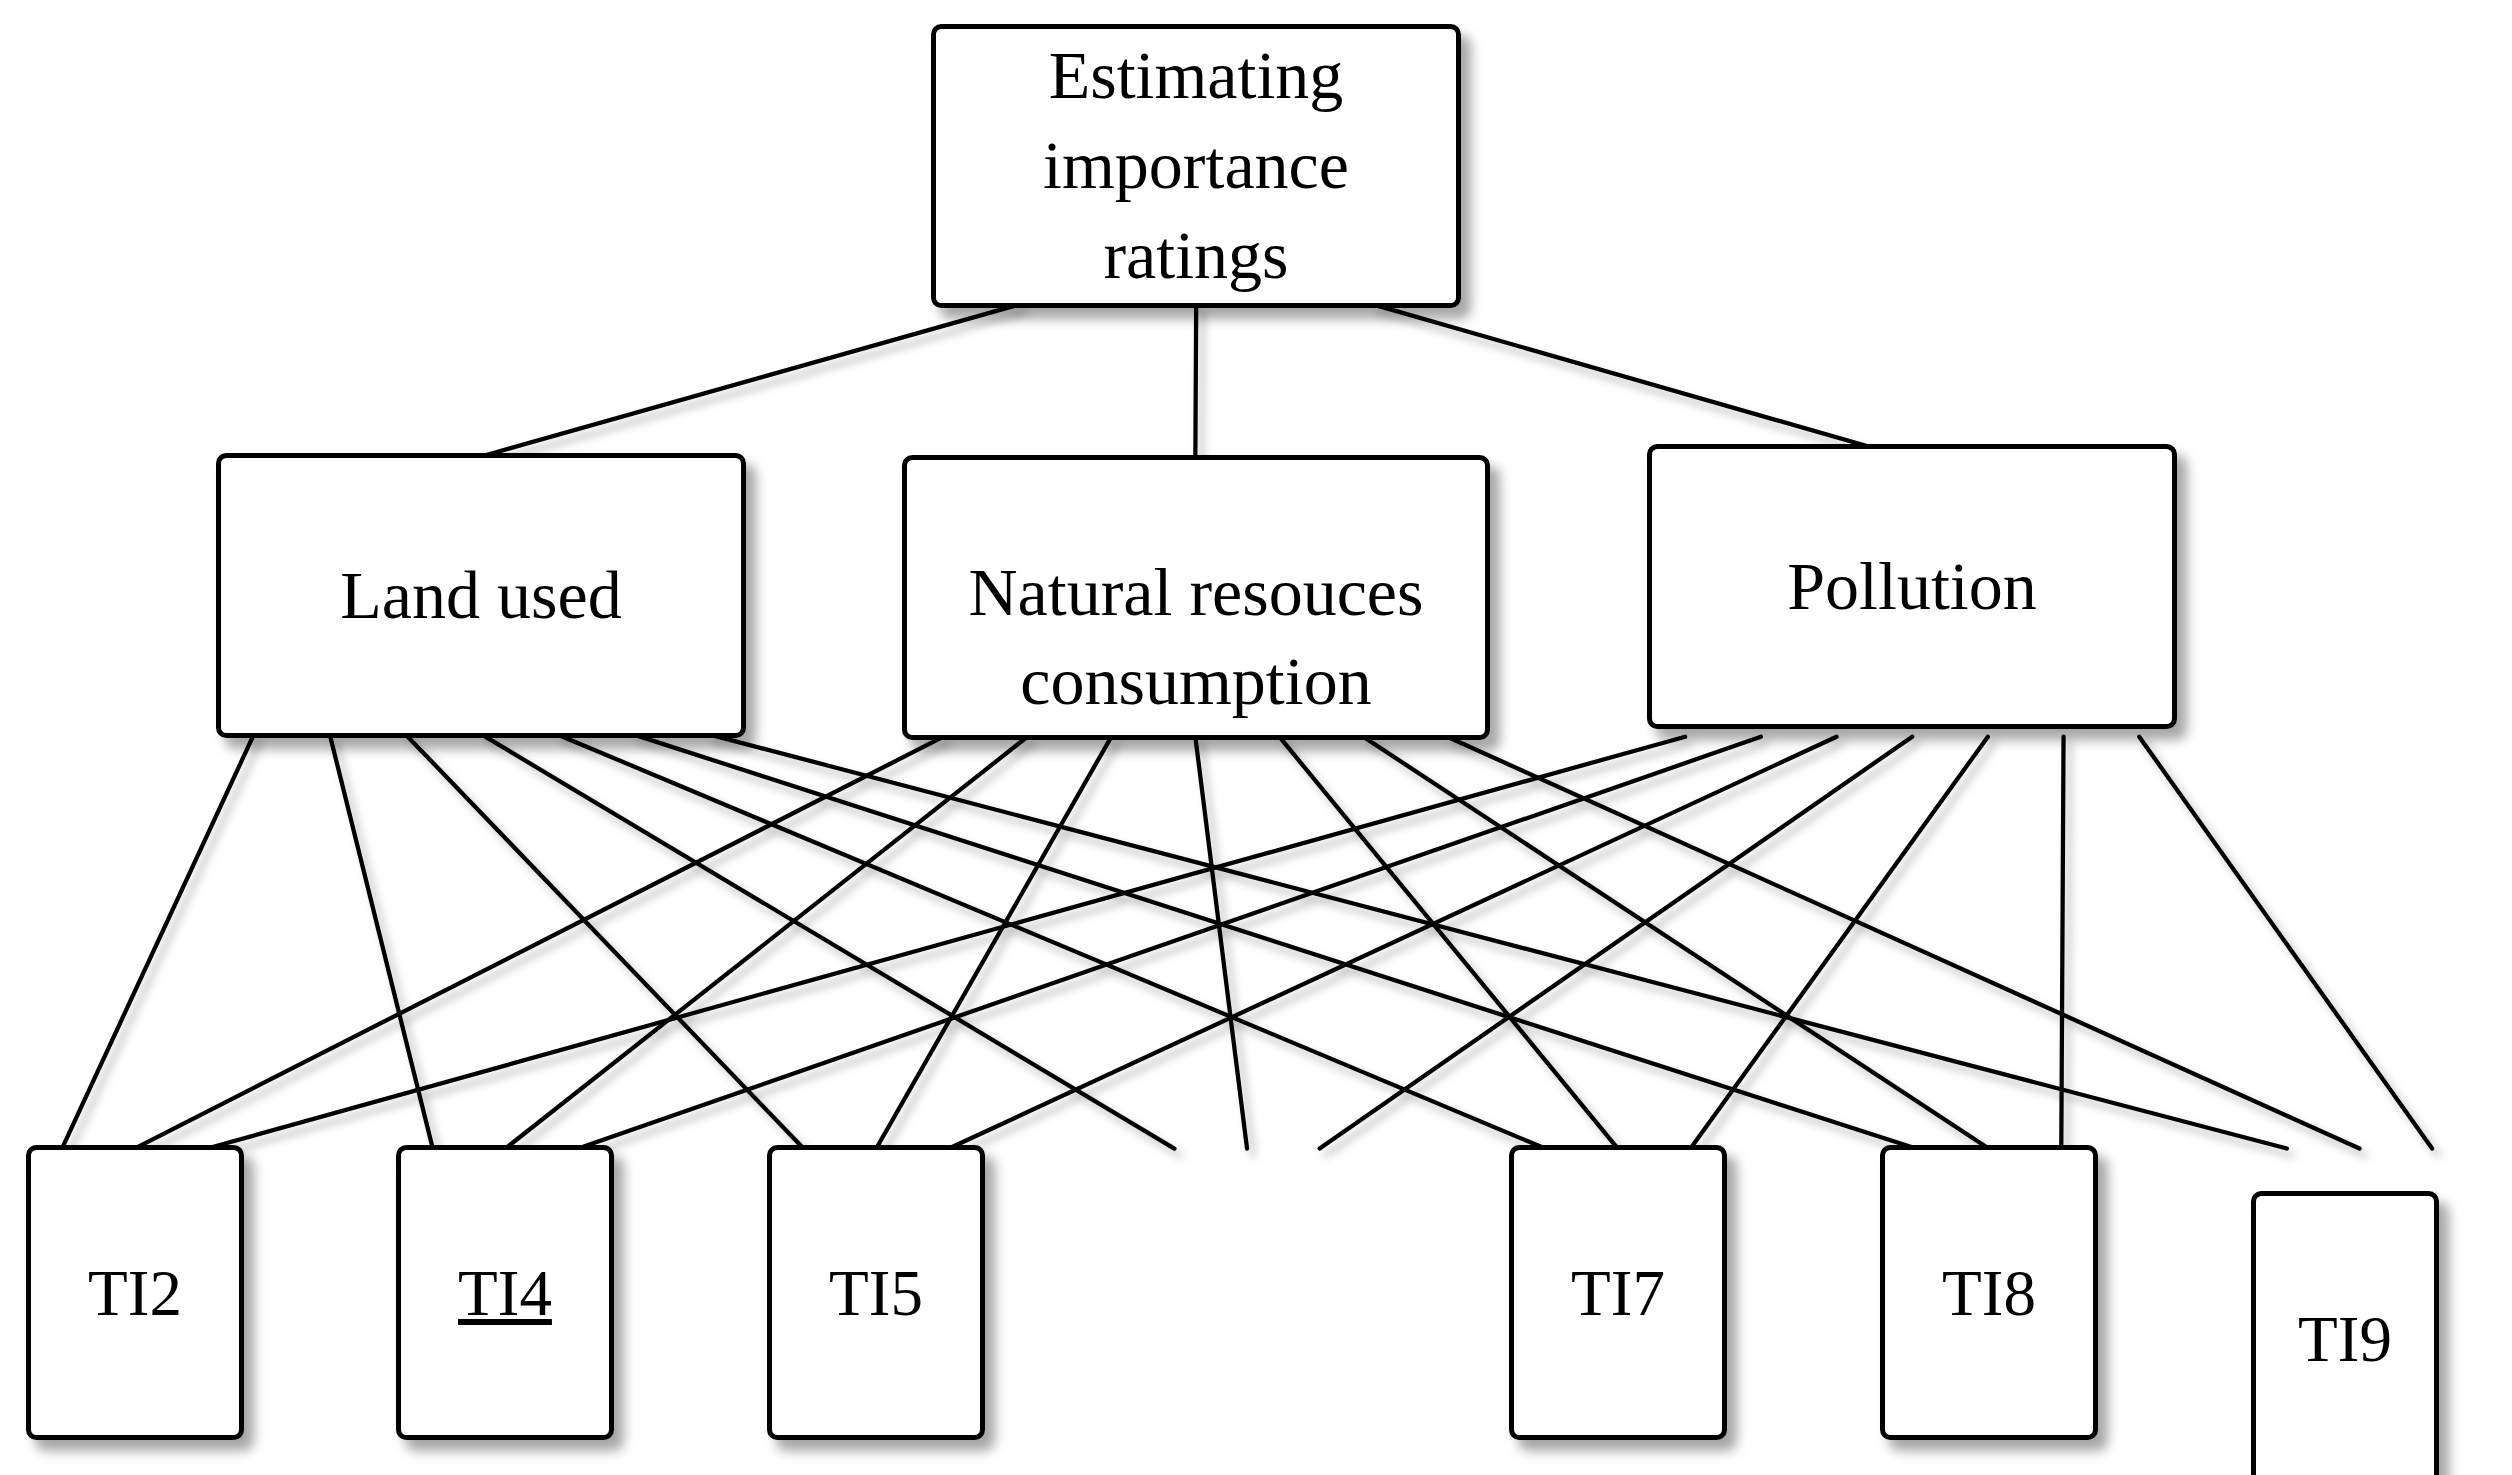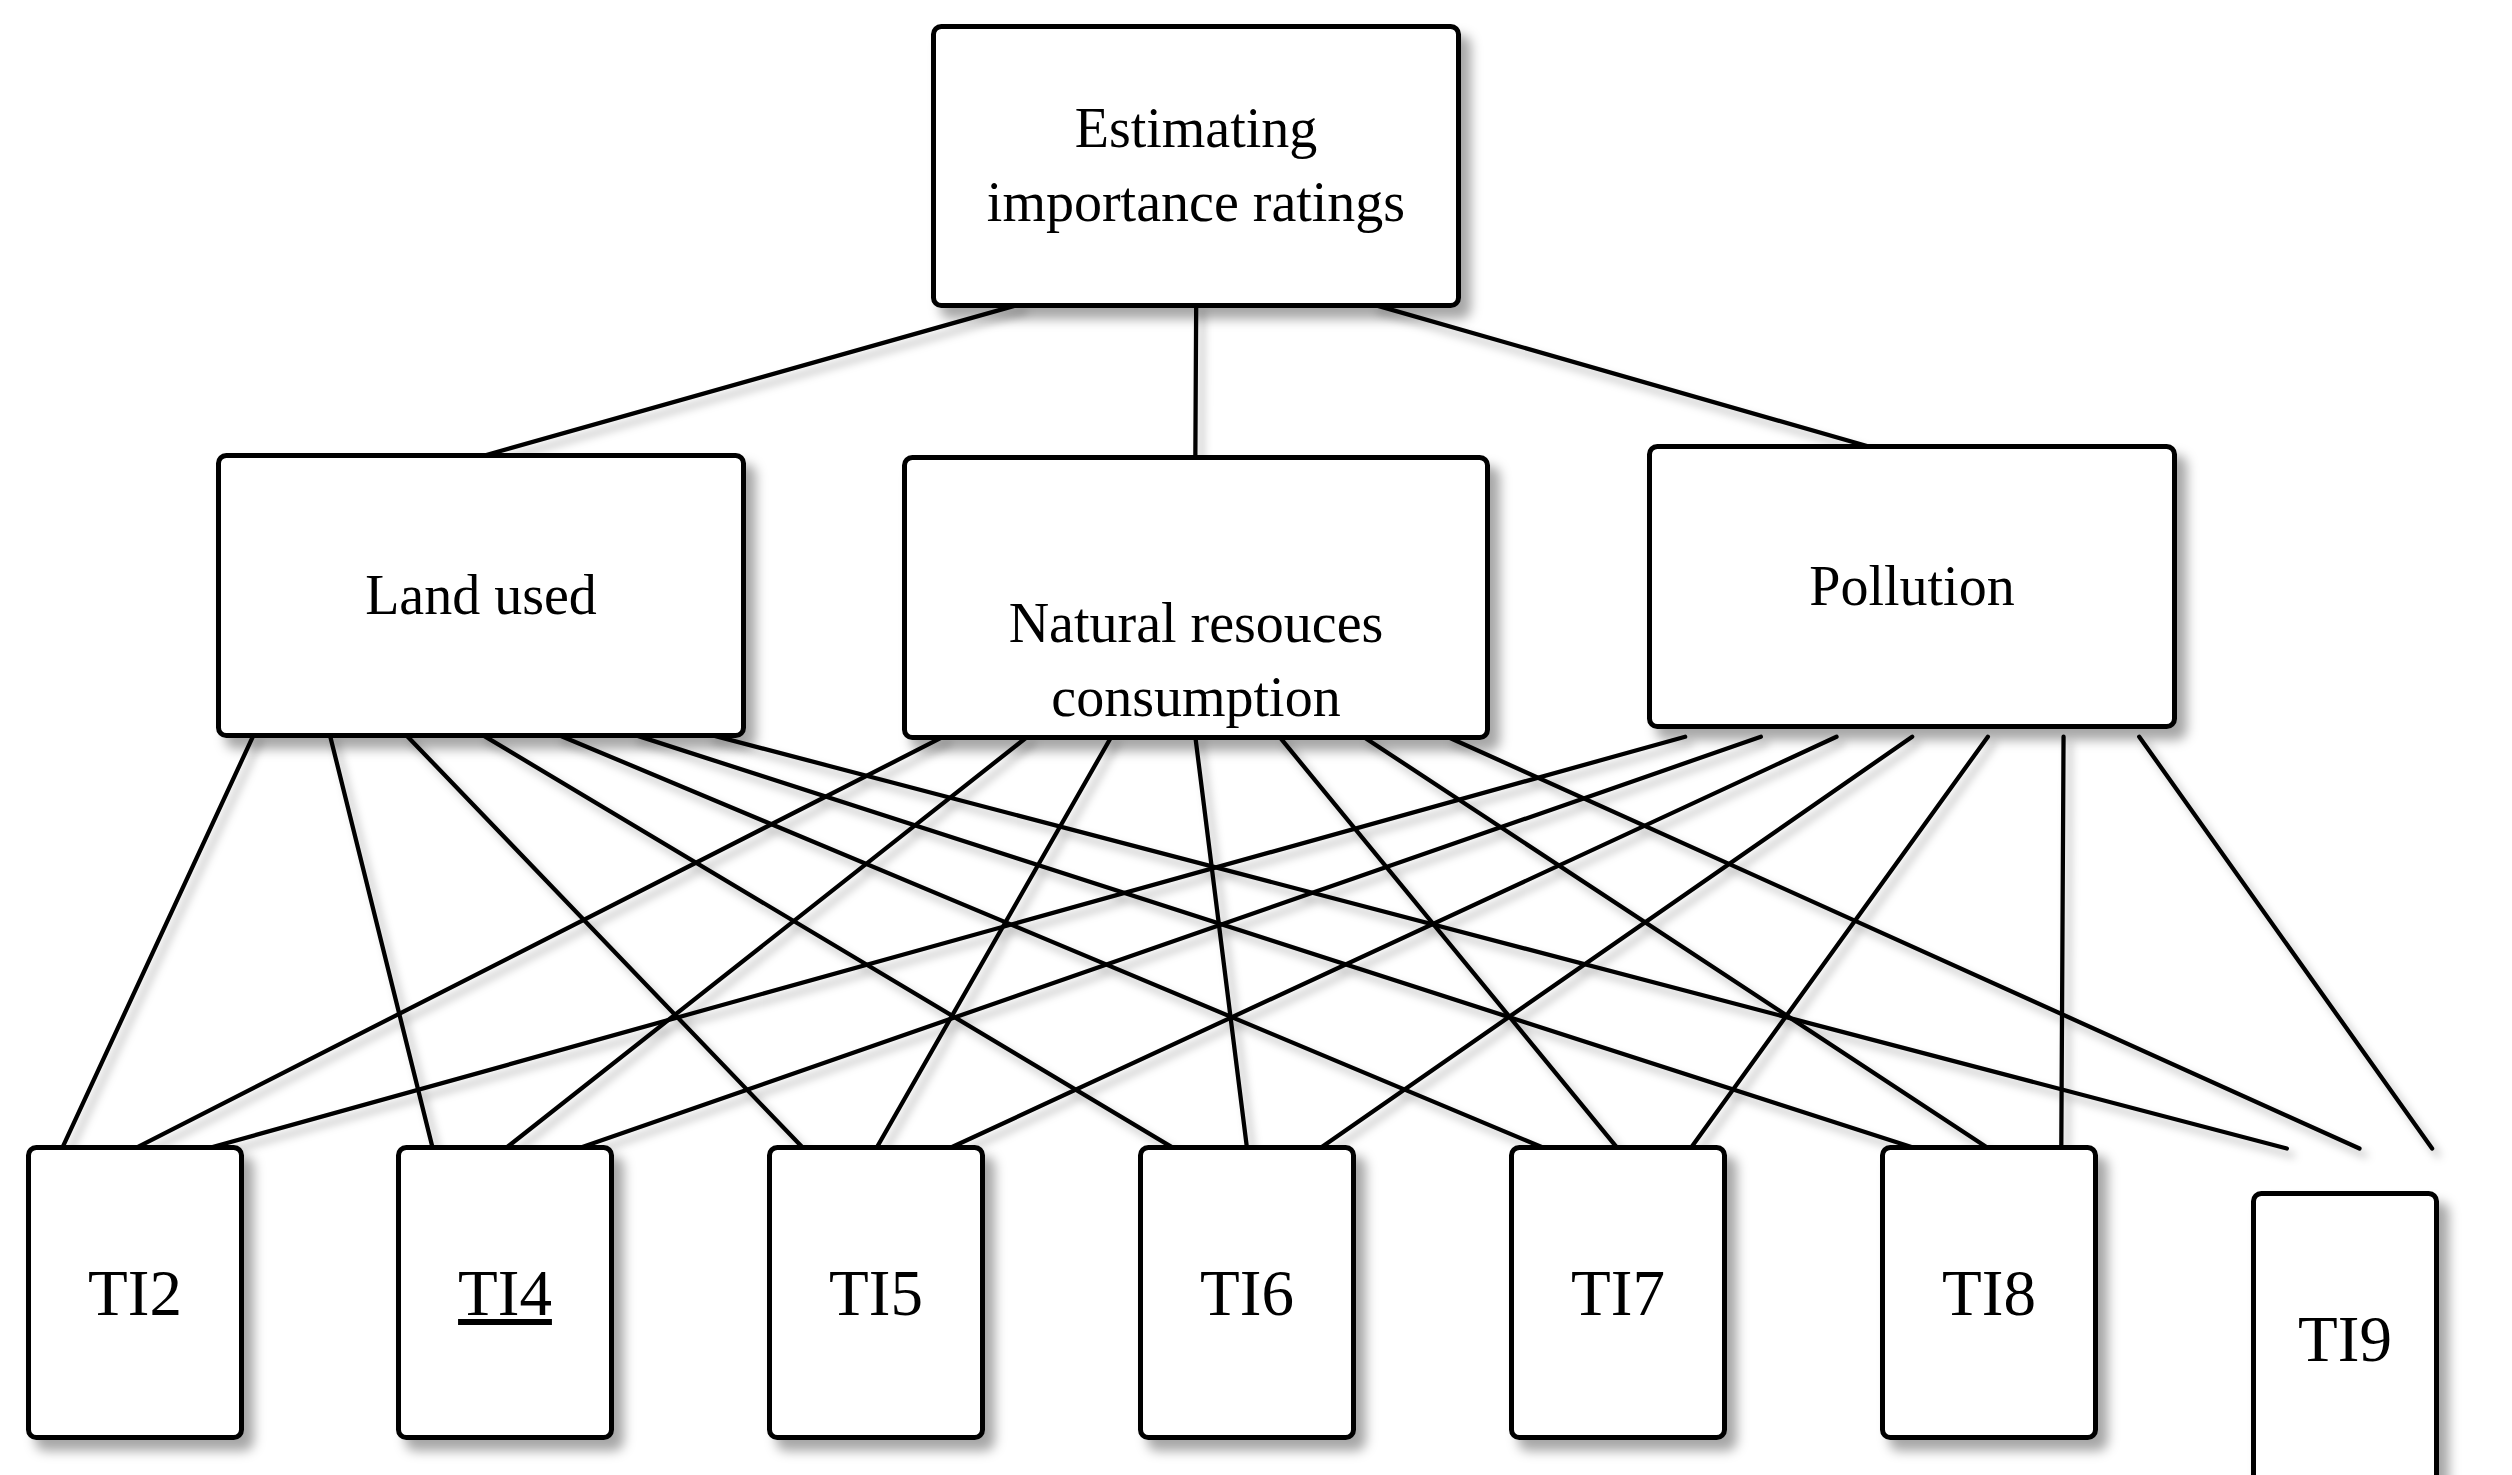--- a/index.html
+++ b/index.html
@@ -29,23 +29,23 @@
     border: 5.1px solid #000000;
     border-radius: 10.3px;
     box-shadow: 9.4px 11px 12px rgba(0,0,0,0.35);
     display: flex;
     align-items: center;
     justify-content: center;
     text-align: center;
     color: #000000;
   }
   .node.lvl0, .node.lvl1 {
-    font-size: 56px;
+    font-size: 68px;
     line-height: 1.32;
-    padding: 0 34px;
+    padding: 8px 34px;
   }
   .node.lvl2 {
     font-size: 65px;
     line-height: 1.2;
     padding: 0 8.5px;
   }
   .node .lbl {
     display: block;
     width: 100%;
   }
@@ -101,23 +101,20 @@
     </div>
     <div class="node lvl2" style="left: 26px; top: 1145px; width: 218px; height: 295px;">
       <span class="lbl">TI2</span>
     </div>
     <div class="node lvl2" style="left: 396px; top: 1145px; width: 218px; height: 295px; text-decoration: underline;">
       <span class="lbl">TI4</span>
     </div>
     <div class="node lvl2" style="left: 767px; top: 1145px; width: 218px; height: 295px;">
       <span class="lbl">TI5</span>
     </div>
-    <div class="node lvl2" style="left: 1138px; top: 1145px; width: 218px; height: 295px;">
-      <span class="lbl">TI6</span>
-    </div>
     <div class="node lvl2" style="left: 1509px; top: 1145px; width: 218px; height: 295px;">
       <span class="lbl">TI7</span>
     </div>
     <div class="node lvl2" style="left: 1880px; top: 1145px; width: 218px; height: 295px;">
       <span class="lbl">TI8</span>
     </div>
     <div class="node lvl2" style="left: 2251px; top: 1191px; width: 188px; height: 295px;">
       <span class="lbl">TI9</span>
     </div>
   </div>

